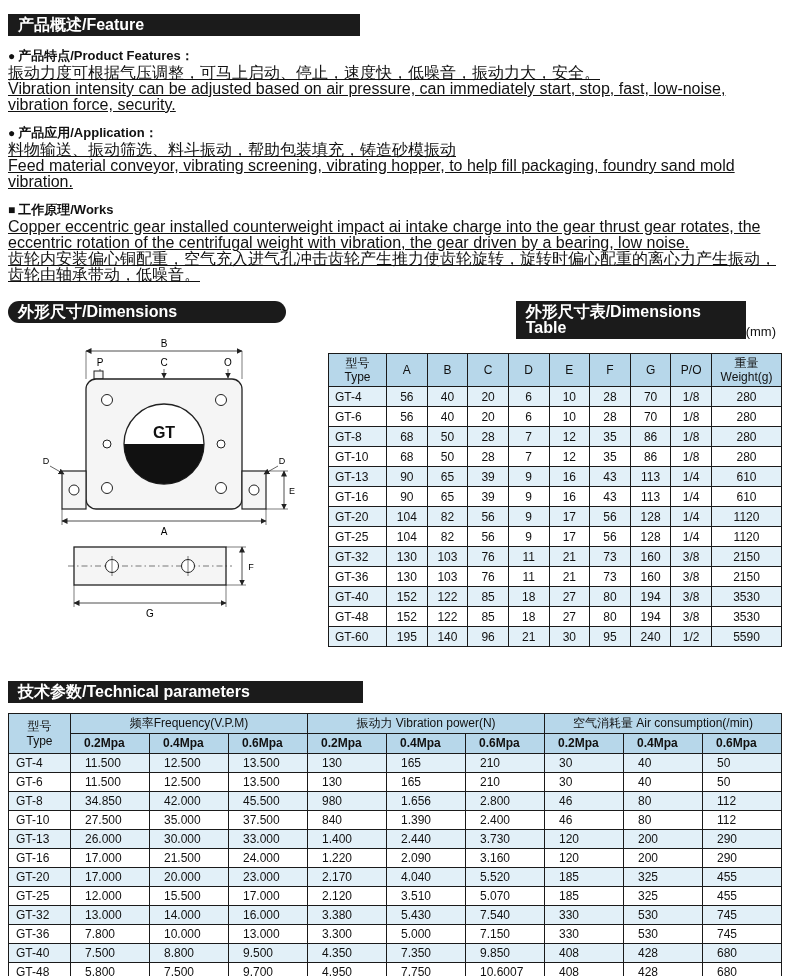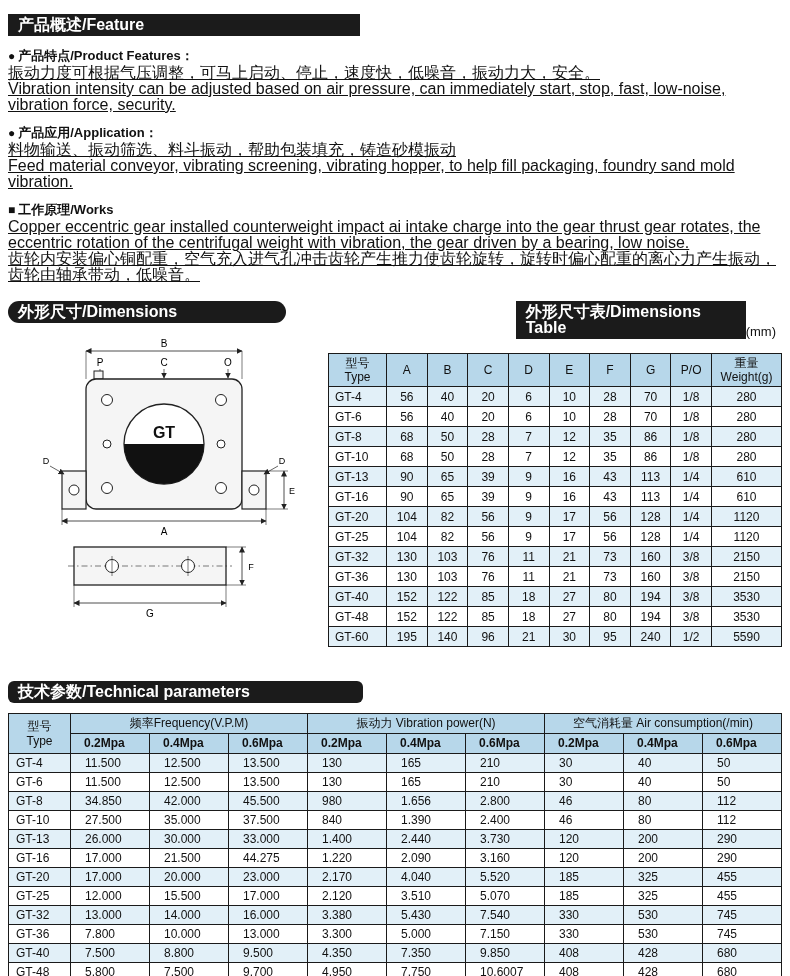--- a/index.html
+++ b/index.html
@@ -9,21 +9,21 @@
     --line:#1a1a1a;
   }
   *{box-sizing:border-box;}
   body{margin:0;background:#fff;color:#111;font-family:"Liberation Sans","DejaVu Sans",sans-serif;}
   .page{width:790px;min-height:976px;padding:14px 8px 10px 8px;position:relative;background:#fff;}
 
   .bar{background:var(--bar-bg);color:#fff;font-size:16px;font-weight:bold;padding:3px 10px;line-height:16px;}
   .bar-top{width:352px;}
   .bar-dim{width:278px;border-radius:11px;}
   .bar-dimtable{width:230px;}
-  .bar-tech{width:355px;margin-top:34px;border-radius:6px;}
+  .bar-tech{width:355px;margin-top:34px;}
 
   .section{margin-top:11px;}
   .sec-title{font-size:13px;font-weight:bold;line-height:18px;}
   .bullet{margin-right:3px;font-size:12px;}
   .sec-line{font-size:16px;line-height:16px;text-decoration:underline;}
 
   .mid{display:flex;margin-top:18px;}
   .mid-left{width:318px;flex:0 0 318px;}
   .mid-right{flex:1;padding-left:2px;}
   .mid-right-top{display:flex;align-items:flex-end;justify-content:flex-end;}
@@ -460,21 +460,21 @@
           <td>2.440</td>
           <td>3.730</td>
           <td>120</td>
           <td>200</td>
           <td>290</td>
         </tr>
         <tr>
           <td>GT-16</td>
           <td>17.000</td>
           <td>21.500</td>
-          <td>44.275</td>
+          <td>24.000</td>
           <td>1.220</td>
           <td>2.090</td>
           <td>3.160</td>
           <td>120</td>
           <td>200</td>
           <td>290</td>
         </tr>
         <tr>
           <td>GT-20</td>
           <td>17.000</td>

